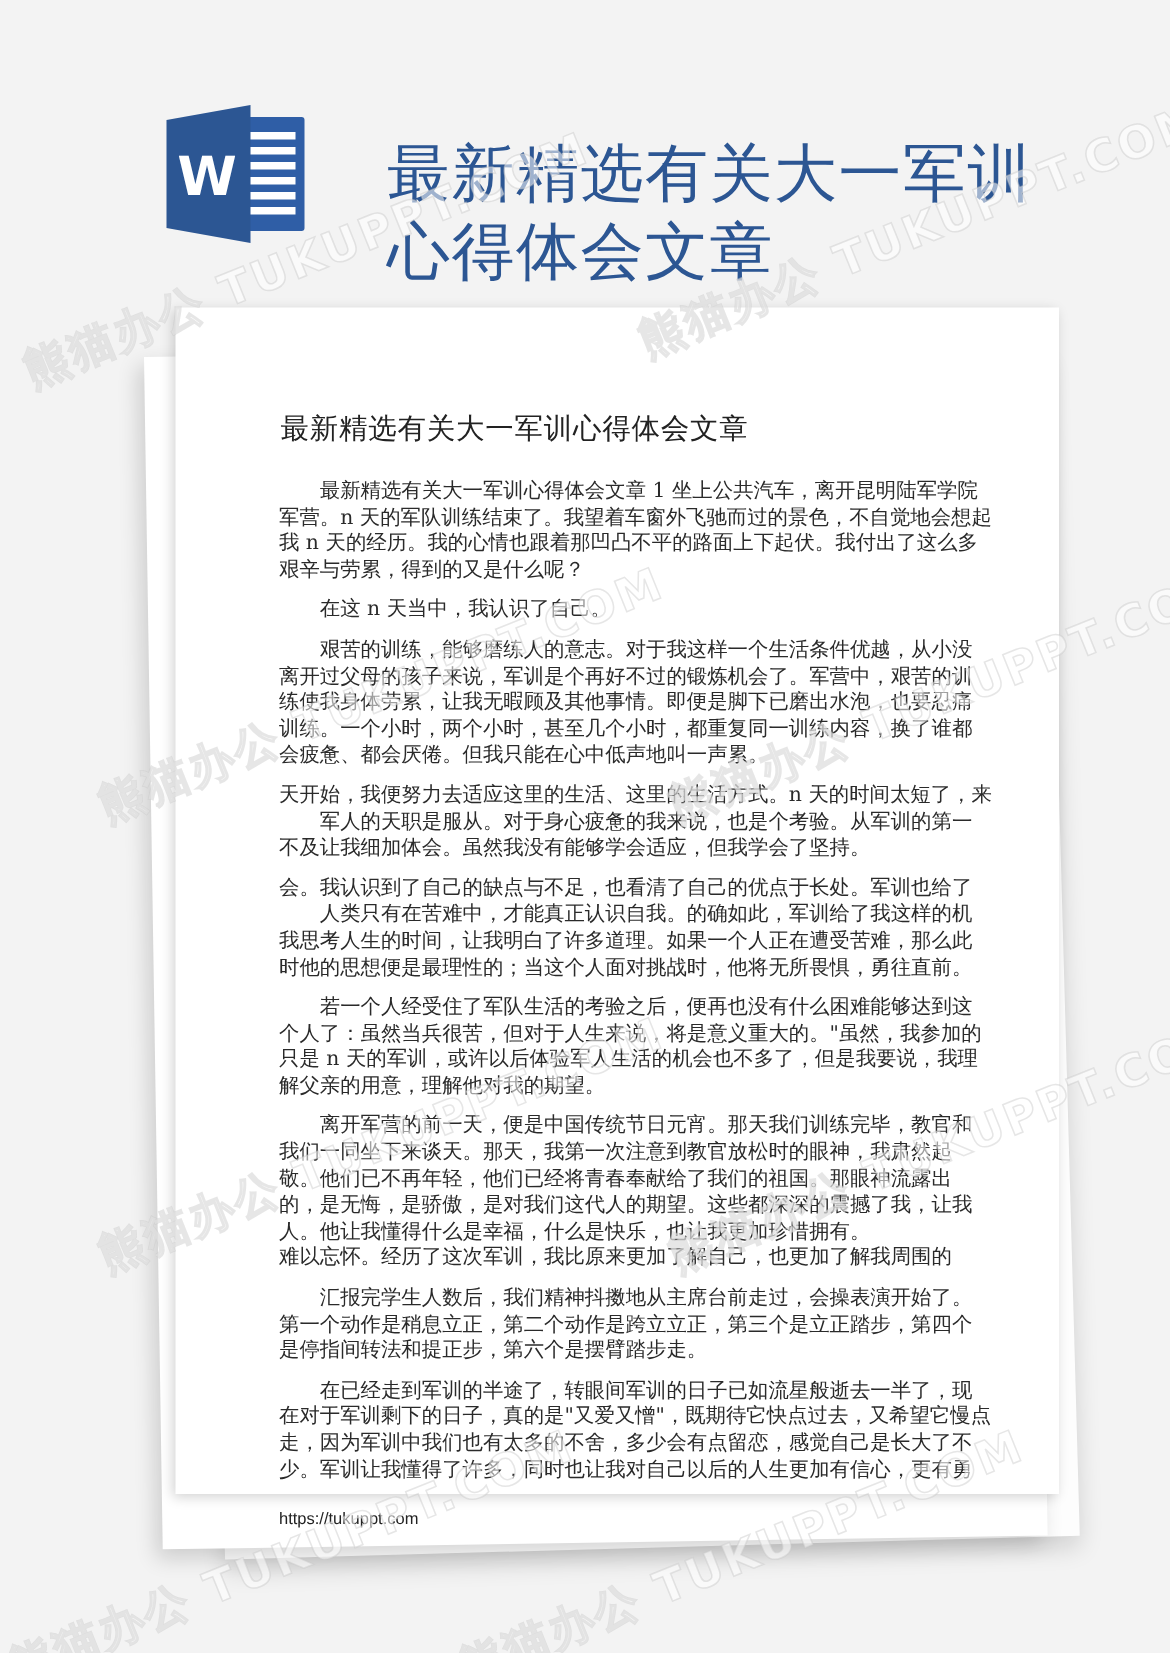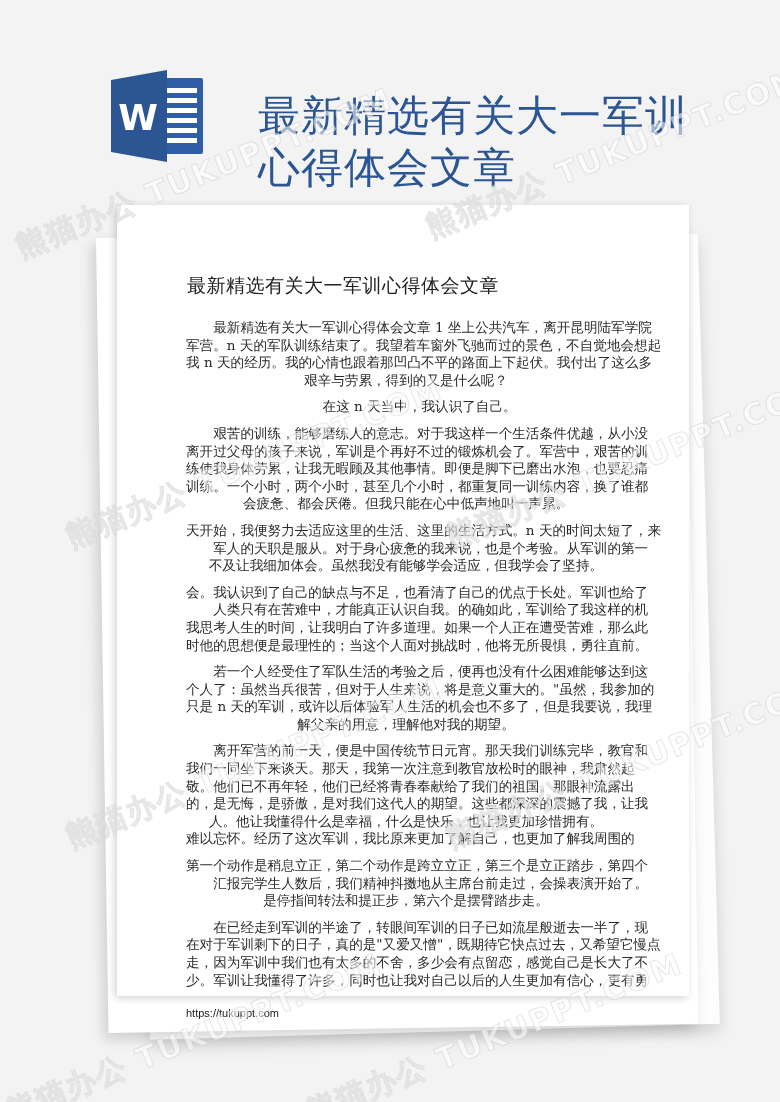--- a/index.html
+++ b/index.html
@@ -36,31 +36,32 @@
       position: absolute; left: 128px; top: 250px; width: 570px; height: 790px;
       background: #fdfdfd;
       transform: rotate(-1.6deg);
       transform-origin: 0 0;
       box-shadow: 0 8px 16px rgba(0,0,0,0.14);
     }
     .page {
       position: absolute; left: 117px; top: 205px; width: 572px; height: 791px;
       background: #ffffff;
       box-shadow: -2px 2px 8px rgba(0,0,0,0.18);
+      padding-left: 17px;
     }
     .doc-title {
       position: absolute; left: 70px; top: 68px;
       font-size: 19px; color: #222; white-space: nowrap; letter-spacing: 0.5px;
     }
     .doc-body {
       position: absolute; left: 69px; top: 114px; width: 440px;
       font-size: 13.6px; color: #2a2a2a; line-height: 17.6px;
     }
     .para { margin: 0 0 9px 0; }
-    .line { display: block; white-space: nowrap; text-align: center; }
+    .line { display: block; white-space: nowrap; }
     .footer-url {
       position: absolute; left: 69px; top: 762px;
       font-family: "Liberation Sans", "DejaVu Sans", sans-serif;
       font-size: 11px; color: #222; margin-top: 40px;
     }
     .watermark {
       position: absolute;
       font-family: "DejaVu Sans", "Liberation Sans", sans-serif;
       font-size: 30px; font-weight: bold; letter-spacing: 2px;
       color: rgba(255,255,255,0.55);
@@ -135,22 +136,22 @@
     </p>
     <p class="para">
       <span class="line">　　离开军营的前一天，便是中国传统节日元宵。那天我们训练完毕，教官和</span>
       <span class="line">我们一同坐下来谈天。那天，我第一次注意到教官放松时的眼神，我肃然起</span>
       <span class="line">敬。他们已不再年轻，他们已经将青春奉献给了我们的祖国。那眼神流露出</span>
       <span class="line">的，是无悔，是骄傲，是对我们这代人的期望。这些都深深的震撼了我，让我</span>
       <span class="line">人。他让我懂得什么是幸福，什么是快乐，也让我更加珍惜拥有。</span>
       <span class="line">难以忘怀。经历了这次军训，我比原来更加了解自己，也更加了解我周围的</span>
     </p>
     <p class="para">
+      <span class="line">　　汇报完学生人数后，我们精神抖擞地从主席台前走过，会操表演开始了。</span>
       <span class="line">第一个动作是稍息立正，第二个动作是跨立立正，第三个是立正踏步，第四个</span>
-      <span class="line">　　汇报完学生人数后，我们精神抖擞地从主席台前走过，会操表演开始了。</span>
       <span class="line">是停指间转法和提正步，第六个是摆臂踏步走。</span>
     </p>
     <p class="para">
       <span class="line">　　在已经走到军训的半途了，转眼间军训的日子已如流星般逝去一半了，现</span>
       <span class="line">在对于军训剩下的日子，真的是"又爱又憎"，既期待它快点过去，又希望它慢点</span>
       <span class="line">走，因为军训中我们也有太多的不舍，多少会有点留恋，感觉自己是长大了不</span>
       <span class="line">少。军训让我懂得了许多，同时也让我对自己以后的人生更加有信心，更有勇</span>
     </p>
   </div>
   <div class="footer-url">https://tukuppt.com</div>

